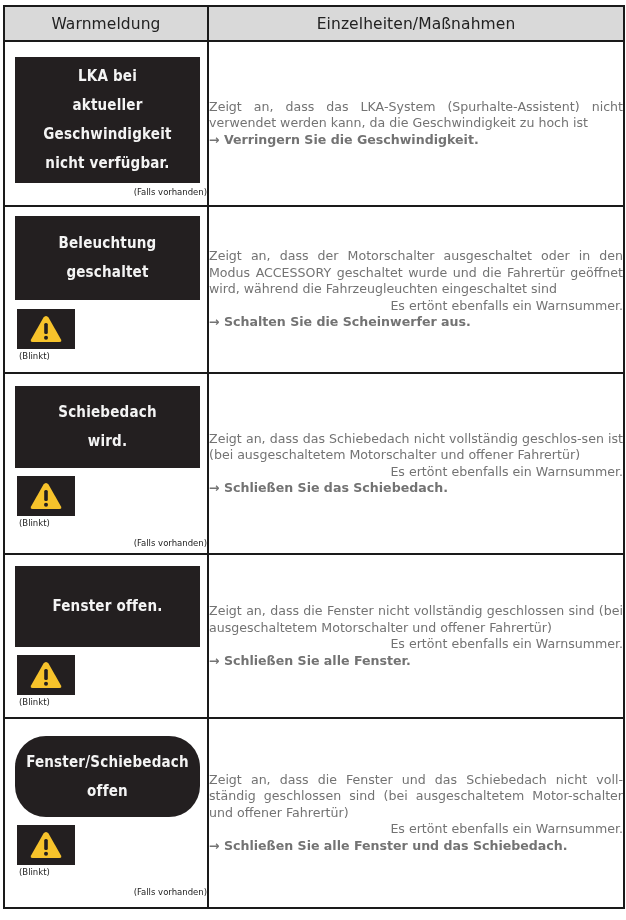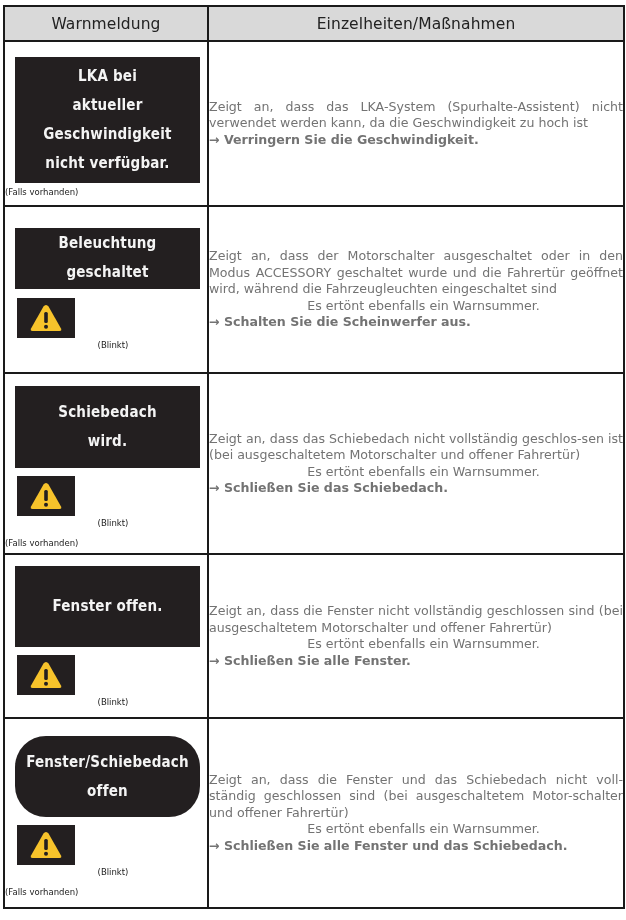--- a/index.html
+++ b/index.html
@@ -13,27 +13,27 @@
   col.c1 { width: 204px; }
   col.c2 { width: 416px; }
   td.msg-cell { position: relative; }
   .screen { background: #231f20; color: #f4f4f4; margin: 0 10px 0 10px; width: 185px;
             display: flex; flex-direction: column; align-items: center; justify-content: center;
             text-align: center; font-size: 15px; line-height: 29px; font-weight: bold;
             font-family: "DejaVu Sans Condensed", "DejaVu Sans", sans-serif; letter-spacing: 0.2px; }
   .screen span { display: block; }
   .icon-box { background: #231f20; width: 58px; height: 40px; margin: 5px 0 0 12px;
               display: flex; align-items: center; justify-content: center; }
-  .small-note { font-size: 8.5px; color: #222; text-align: center; }
+  .small-note { font-size: 8.5px; color: #222; }
   .blinkt { margin-left: 14px; margin-top: 2px; }
-  .falls { text-align: left; margin-top: 6px; }
+  .falls { text-align: right; margin-top: 6px; }
   td.desc { padding: 0 8px 0 9px; font-size: 12.6px; line-height: 16.5px; text-align: justify;
             color: #737373; }
   .desc p { margin: 0; }
-  .desc .note { padding-left: 15px; text-align: center; }
+  .desc .note { padding-left: 15px; text-align: right; }
   .desc .action { font-weight: bold; text-align: left; }
 </style>
 </head>
 <body>
 
 <table class="warn">
   <colgroup>
       <col class="c1">
       <col class="c2">
     </colgroup>
@@ -56,21 +56,21 @@
         <div class="small-note falls" style="margin-top:4px;margin-bottom:4px;">(Falls vorhanden)</div>
       </td>
       <td class="desc">
         <p>Zeigt an, dass das LKA-System (Spurhalte-Assistent) nicht verwendet werden kann, da die Geschwindigkeit zu hoch ist</p>
         <p class="action">→ Verringern Sie die Geschwindigkeit.</p>
       </td>
     </tr>
 
     <tr style="height:167px;">
       <td class="msg-cell">
-        <div class="screen" style="height:61px;margin-top:8px;">
+        <div class="screen" style="height:84px;margin-top:8px;">
           <span>Beleuchtung</span>
           <span>geschaltet</span>
         </div>
         <div class="icon-box" style="margin-top:9px;">
           <svg width="34" height="30" viewBox="0 0 34 30">
             <path d="M17 2 Q18.5 2 19.5 3.5 L32 25.5 Q33 28 30.5 28 L3.5 28 Q1 28 2 25.5 L14.5 3.5 Q15.5 2 17 2 Z" fill="#f7c32b"></path>
             <rect x="15.2" y="9" width="3.6" height="11" rx="1.5" fill="#231f20"></rect>
             <circle cx="17" cy="23.8" r="2" fill="#231f20"></circle>
           </svg>
         </div>

